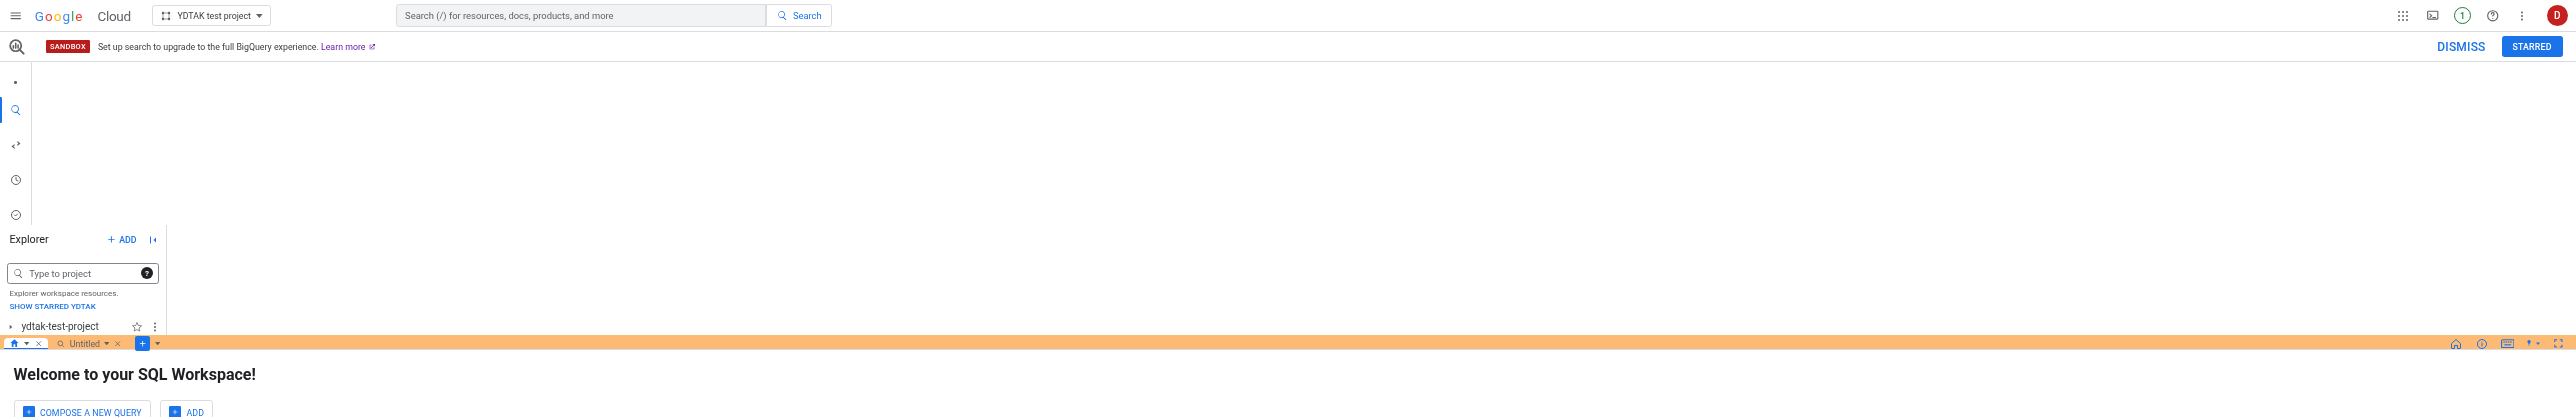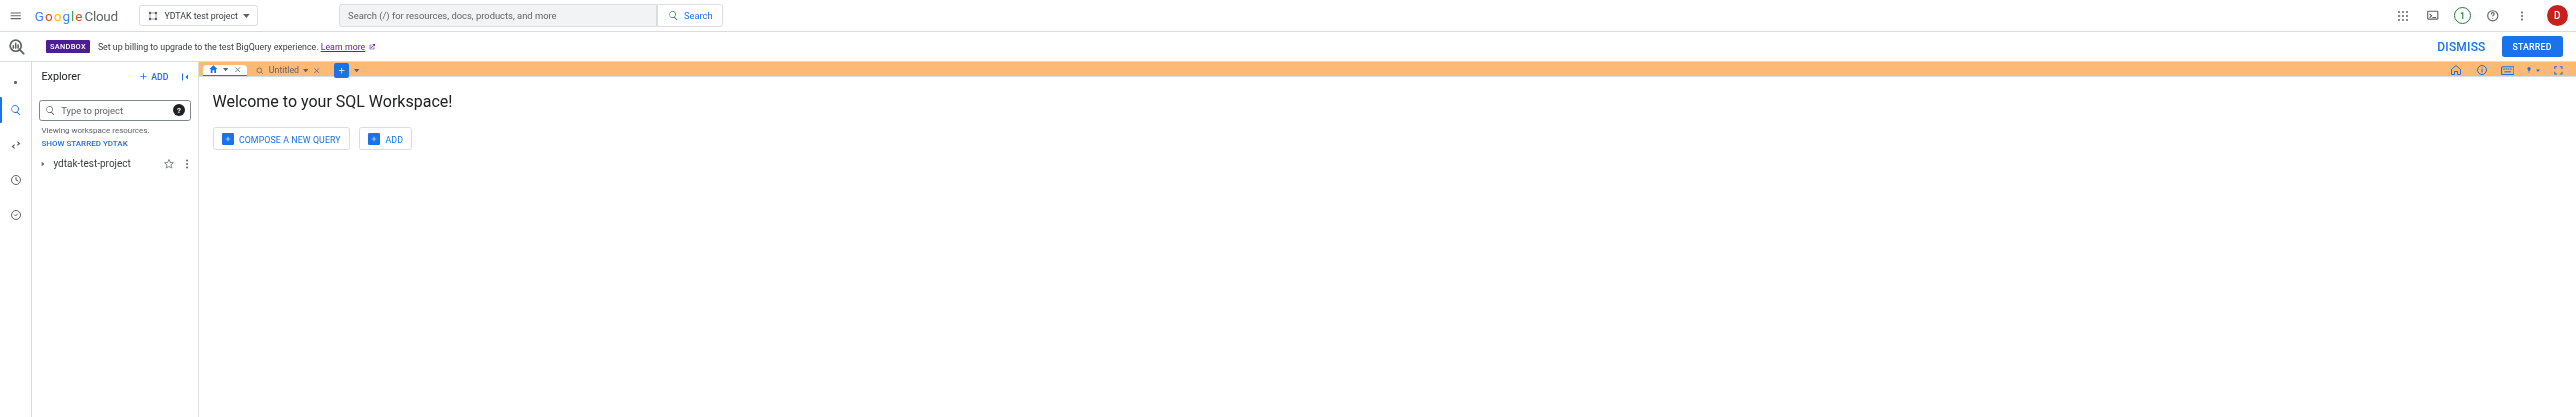--- a/index.html
+++ b/index.html
@@ -3,46 +3,46 @@
 <meta charset="utf-8">
 <style>
 * { box-sizing: border-box; margin: 0; padding: 0; }
 html, body { font-family: "Google Sans", Roboto, Arial, sans-serif; font-size: 8.8px; color: #3c4043; background: #fff; width: 2576px; }
 svg { display: block; }
 
 
 .header { height: 32px; border-bottom: 0.7px solid #dadce0; display: flex; align-items: center; padding: 0 8px; gap: 5.4px; }
 .hamburger { width: 16px; height: 16px; cursor: pointer; display:flex; align-items:center; justify-content:center; fill:#5f6368;}
 .logo { display: flex; align-items: center; gap: 1.3px; margin: 0 5.4px; font-size: 13.5px; letter-spacing: -0.3px; cursor:pointer;}
-.logo .cloud { color: #5f6368; margin-left: 1px; font-size: 13.5px; font-weight: 400;}
+.logo .cloud { color: #5f6368; margin-left: 14px; font-size: 13.5px; font-weight: 400;}
 .g-b { color:#4285F4; } .g-r { color:#EA4335; } .g-y { color:#FBBC04; } .g-g { color:#34A853; }
 .project-picker { height: 21.5px; border: 0.7px solid #dadce0; border-radius: 2.7px; display: flex; align-items: center; padding: 0 6.7px; gap: 5.4px; cursor: pointer; margin-left: 10.8px; font-size: 8.8px; color: #3c4043; min-width: 101px;}
 .project-picker .proj-icon { fill:#5f6368; width:12px; height:12px; }
 .project-picker .drop { margin-left: auto; }
-.search-wrap { display:flex; align-items:center; width: 384px; height: 23px; margin-left: 76px;}
+.search-wrap { display:flex; align-items:center; width: 436px; height: 23px; margin-left: 120px;}
 .search-box { flex:1; height: 23px; border: 0.7px solid #dadce0; background: #f1f3f4; border-radius: 2.7px 0 0 2.7px; display: flex; align-items: center; padding: 0 8px; color: #5f6368; font-size: 9.4px;}
 .search-box .placeholder { color:#5f6368; }
 .search-btn { height: 23px; border: 0.7px solid #dadce0; border-left: 0.7px solid #dadce0; border-radius: 0 2.7px 2.7px 0; padding: 0 9.4px; display:flex; align-items:center; gap:5.4px; color:#1a73e8; fill:#1a73e8; background:#fff; cursor:pointer; font-size:9.4px;}
 .header-spacer { flex: 1; }
 .header-icons { display: flex; align-items: center; gap: 13.5px; }
 .hicon { width: 16px; height: 16px; display:flex; align-items:center; justify-content:center; fill:#5f6368; cursor:pointer; color:#5f6368;}
 .trial-badge { width:17.5px; height:17.5px; border:1.3px solid #188038; border-radius:50%; display:flex; align-items:center; justify-content:center; color:#188038; font-size:8.8px; font-weight:500;}
 .avatar { width:21.5px; height:21.5px; border-radius:50%; background:#c5221f; color:#fff; display:flex; align-items:center; justify-content:center; font-size:10px; font-weight:500; cursor:pointer; margin-left:2.7px;}
 
 
 .banner-row { display:flex; align-items:center; padding: 5.4px 13.5px 5.4px 46px; border-bottom: 0.7px solid #dadce0; gap: 8px; height: 30px;}
-.sandbox-chip { background:#4c1d95; color:#fff; font-size:7.4px; font-weight:500; padding: 2px 4px; border-radius:1.3px; letter-spacing:0.3px;}
+.sandbox-chip { background:#b91c1c; color:#fff; font-size:7.4px; font-weight:500; padding: 2px 4px; border-radius:1.3px; letter-spacing:0.3px;}
 .banner-text { font-size:8.8px; color:#3c4043; }
-.learn-link { color:#681da8; text-decoration: underline; cursor:pointer; display:inline-flex; align-items:center; gap:2.7px;}
+.learn-link { color:#681da8; cursor:pointer; display:inline-flex; align-items:center; gap:2.7px;}
 .banner-spacer { flex:1; }
 .dismiss-btn { color:#1a73e8; font-weight:500; font-size:12px; letter-spacing:0.2px; cursor:pointer; padding: 0 8px;}
 .upgrade-btn { background:#1a73e8; color:#fff; font-weight:500; font-size:8.8px; padding: 5.4px 10.8px; border-radius:2.7px; cursor:pointer; letter-spacing:0.2px;}
 
 
-.body { display:flex; height: 355px; position:relative; }
+.body { display:flex; height: 355px; position:relative;flex-direction:column; }
 .left-rail { width: 32px; border-right: 0.7px solid #dadce0; display:flex; flex-direction:column; align-items:center; padding-top: 38px; gap: 15px; position:relative;}
 .rail-dot { position:absolute; top: 19px; width:2.7px; height:2.7px; border-radius:50%; background:#5f6368;}
 .rail-item { width:32px; height:20px; display:flex; align-items:center; justify-content:center; fill:#5f6368; cursor:pointer; position:relative;}
 .rail-item.active { fill:#1a73e8; }
 .rail-item.active::before { content:""; position:absolute; left:0; top:-2.7px; bottom:-2.7px; width:2px; background:#1a73e8; border-radius:0 1.3px 1.3px 0;}
 .bq-logo-pos { position:absolute; left:6.7px; top:-30px; width:19px; height:19px; fill:#5f6368;}
 
 
 .explorer { width: 167px; border-right: 0.7px solid #dadce0; display:flex; flex-direction:column; }
 .exp-head { display:flex; align-items:center; padding: 6.7px 5.4px 6.7px 9.4px; gap: 5.4px;}
@@ -64,21 +64,21 @@
 .main { flex:1; display:flex; flex-direction:column; background:#fff; }
 .tabbar { height:15px; background:#fdba74; border-bottom:0.7px solid #dadce0; display:flex; align-items:stretch; padding: 2.7px 5.4px 0 4px; gap:2.7px;}
 .tabbar .tab { display:flex; align-items:center; gap:4px; padding: 0 5.4px; font-size:8.8px; color:#5f6368; cursor:pointer; border-radius: 4px 4px 0 0; fill:#5f6368;}
 .tabbar .tab.active { background:#fff; border-bottom: 1.3px solid #1a73e8; color:#3c4043;}
 .tabbar .newq { width:15px; height:15px; background:#1a73e8; border-radius:2px; display:flex; align-items:center; justify-content:center; fill:#fff; margin-left:4px; align-self:center; cursor:pointer;}
 .tabbar .newq-drop { display:flex; align-items:center; fill:#5f6368; padding:0 2.7px; cursor:pointer;}
 .tabbar-spacer { flex:1; }
 .tabbar-right { display:flex; align-items:center; gap:12px; padding-right:5.4px; fill:#1a73e8;}
 .tabbar-right .ricon { width:13.5px; height:13.5px; cursor:pointer; display:flex; align-items:center; justify-content:center;}
 .welcome { padding: 15px 13.5px; }
-.welcome h1 { font-size: 16px; font-weight:400; color:#202124; margin-bottom: 16px;}
+.welcome h1 { font-size: 16px; font-weight:700; color:#202124; margin-bottom: 16px;}
 .welcome h2 { font-size: 10px; font-weight:500; color:#202124; margin-bottom: 13.5px;}
 .action-row { display:flex; gap:9.4px; }
 .obtn { border:0.7px solid #dadce0; border-radius:2.7px; padding: 4.7px 8px; display:flex; align-items:flex-end; gap:5.4px; color:#1a73e8; fill:#fff; font-weight:400; font-size:8.8px; cursor:pointer; letter-spacing:0.1px;}
 .obtn .sq { width:12px; height:12px; background:#1a73e8; border-radius:1.3px; display:flex; align-items:center; justify-content:center;}
 </style>
 </head>
 <body>
 
 <div class="header">
   <div class="hamburger">
@@ -170,21 +170,21 @@
     <svg width="19" height="19" viewBox="0 0 24 24">
         <circle cx="11" cy="11" r="7" fill="none" stroke="#5f6368" stroke-width="2.2"></circle>
         <path d="M8 11v3M11 8v6M14 10v4" stroke="#5f6368" stroke-width="2" stroke-linecap="round"></path>
         <path d="M16 16l5 5" stroke="#5f6368" stroke-width="2.5" stroke-linecap="round"></path>
       </svg>
   </div>
 
   <div class="banner-row">
     <span class="sandbox-chip">SANDBOX</span>
     <span class="banner-text">
-      <span>Set up billing to upgrade to the test BigQuery experience.</span>
+      <span>Set up search to upgrade to the full BigQuery experience.</span>
       <a class="learn-link">
         <span>Learn more</span>
         <svg width="8" height="8" viewBox="0 0 24 24" fill="#681da8">
             <path d="M14 3h7v7h-2V6.4l-9.3 9.3-1.4-1.4L17.6 5H14V3zM5 5h6v2H7v10h10v-4h2v6H5V5z"></path>
           </svg>
       </a>
     </span>
     <div class="banner-spacer"></div>
     <div class="dismiss-btn">DISMISS</div>
     <div class="upgrade-btn">STARRED</div>
@@ -233,21 +233,21 @@
             </svg>
         </div>
       </div>
       <div class="exp-search">
         <svg width="10.8" height="10.8" viewBox="0 0 24 24">
             <path d="M10 2a8 8 0 015.3 13.9l5.4 5.4-1.4 1.4-5.4-5.4A8 8 0 1110 2zm0 2a6 6 0 100 12 6 6 0 000-12z"></path>
           </svg>
         <span class="ph">Type to project</span>
         <div class="help-circle">?</div>
       </div>
-      <div class="exp-sub">Viewing workspace resources.</div>
+      <div class="exp-sub">Explorer workspace resources.</div>
       <div class="starred-link">SHOW STARRED YDTAK</div>
       <div class="tree-row">
         <svg class="chev" width="8" height="8" viewBox="0 0 24 24">
             <path d="M8 5l8 7-8 7z"></path>
           </svg>
         <span class="name">ydtak-test-project</span>
         <svg class="star" width="12" height="12" viewBox="0 0 24 24">
             <path d="M12 3l2.6 6 6.4.5-4.9 4.3 1.5 6.3L12 17l-5.6 3.1 1.5-6.3L3 9.5l6.4-.5z"></path>
           </svg>
         <svg class="more" width="12" height="12" viewBox="0 0 24 24">

